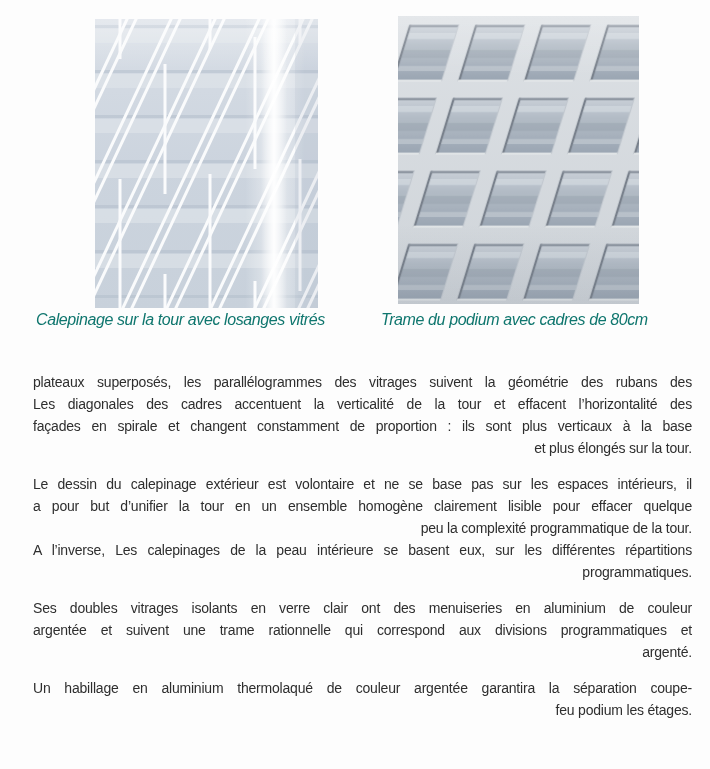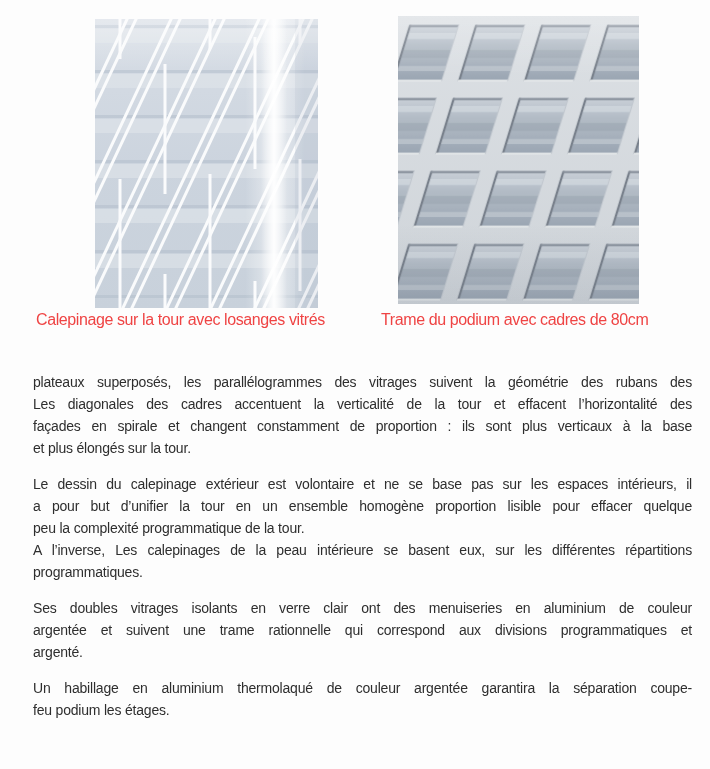--- a/index.html
+++ b/index.html
@@ -12,35 +12,35 @@
   }
   .page{position:absolute;inset:0;}
 
   
   .photo{position:absolute;display:block;}
   .photo-tower{left:95px;top:19px;}
   .photo-podium{left:398px;top:16px;}
 
   .caption{
     position:absolute;top:311px;height:22px;
-    font-size:16px;letter-spacing:-0.4px;
-    color:#ef4444;white-space:nowrap;
+    font-style:italic;font-size:16px;letter-spacing:-0.4px;
+    color:#0f766e;white-space:nowrap;
   }
   .caption-tower{left:36px;}
   .caption-podium{left:381px;text-align:right;}
 
   
   .bodytext{
     position:absolute;left:33px;top:371px;width:659px;
     font-size:14px;line-height:22px;letter-spacing:-0.2px;
     color:#2e2e2e;
   }
   .para{margin:0;padding:0;}
   .para.nogap{margin-top:0;}
-  .ln{white-space:nowrap;text-align:left;}
+  .ln{white-space:nowrap;text-align:right;}
   .ln.jl{text-align:justify;text-align-last:justify;}
 </style>
 </head>
 <body>
 
 <div class="page">
 
   <svg class="photo photo-tower" width="223" height="289" viewBox="0 0 223 289" aria-hidden="true">
     <defs>
       <linearGradient id="glassL" x1="0" y1="0" x2="0" y2="1">
@@ -163,21 +163,21 @@
       </p>
       <div class="ln jl">plateaux superposés, les parallélogrammes des vitrages suivent la géométrie des rubans des</div>
       <div class="ln jl">Les diagonales des cadres accentuent la verticalité de la tour et effacent l’horizontalité des</div>
       <div class="ln jl">façades en spirale et changent constamment de proportion : ils sont plus verticaux à la base</div>
       <div class="ln">et plus élongés sur la tour.</div>
     <p></p>
 
     <p class="para">
       </p>
       <div class="ln jl">Le dessin du calepinage extérieur est volontaire et ne se base pas sur les espaces intérieurs, il</div>
-      <div class="ln jl">a pour but d’unifier la tour en un ensemble homogène proportion lisible pour effacer quelque</div>
+      <div class="ln jl">a pour but d’unifier la tour en un ensemble homogène clairement lisible pour effacer quelque</div>
       <div class="ln">peu la complexité programmatique de la tour.</div>
       <div class="ln jl">A l’inverse, Les calepinages de la peau intérieure se basent eux, sur les différentes répartitions</div>
       <div class="ln">programmatiques.</div>
     <p></p>
 
     <p class="para">
       </p>
       <div class="ln jl">Ses doubles vitrages isolants en verre clair ont des menuiseries en aluminium de couleur</div>
       <div class="ln jl">argentée et suivent une trame rationnelle qui correspond aux divisions programmatiques et</div>
       <div class="ln">argenté.</div>

